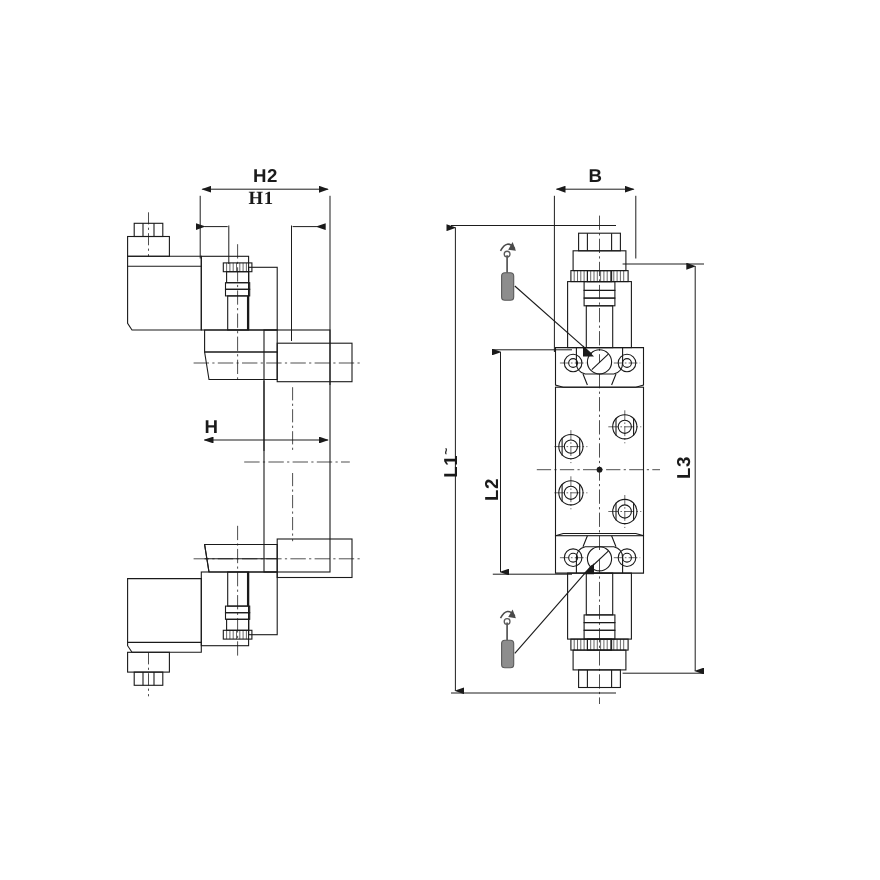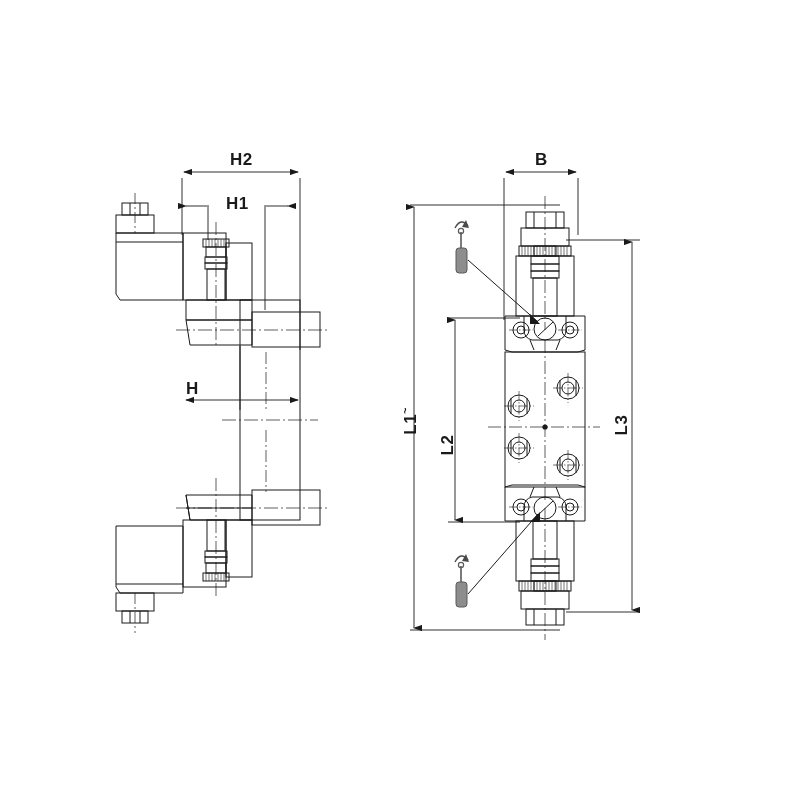--- a/index.html
+++ b/index.html
@@ -359,21 +359,21 @@
         <rect x="456" y="582" width="11" height="25" rx="3" fill="#8d8d8d" stroke="#5a5a5a" stroke-width="1"></rect>
         <path d="M468 594 L538 514" stroke="#1a1a1a" stroke-width="1" fill="none"></path>
         <path d="M530 522 L540 512 L540 522 Z" fill="#1a1a1a" stroke="none"></path>
       </g>
 
     </g>
   </svg>
 
   <div class="dim-label" style="left:230px; top:150px;">H2</div>
 
-  <div class="dim-label" style="left:226px; top:194px;">H1</div>
+  <div class="dim-label" style="left:226px; top:170px;font-family:Liberation Serif, serif;">H1</div>
 
   <div class="dim-label" style="left:186px; top:379px;">H</div>
 
   <div class="dim-label" style="left:535px; top:150px;">B</div>
 
   <div class="dim-label vert" style="left:390px; top:410px; width:40px; text-align:center;"><span>L1</span><span class="sup">~</span></div>
 
   <div class="dim-label vert" style="left:428px; top:435px; width:40px; text-align:center;">L2</div>
 
   <div class="dim-label vert" style="left:602px; top:415px; width:40px; text-align:center;">L3</div>

